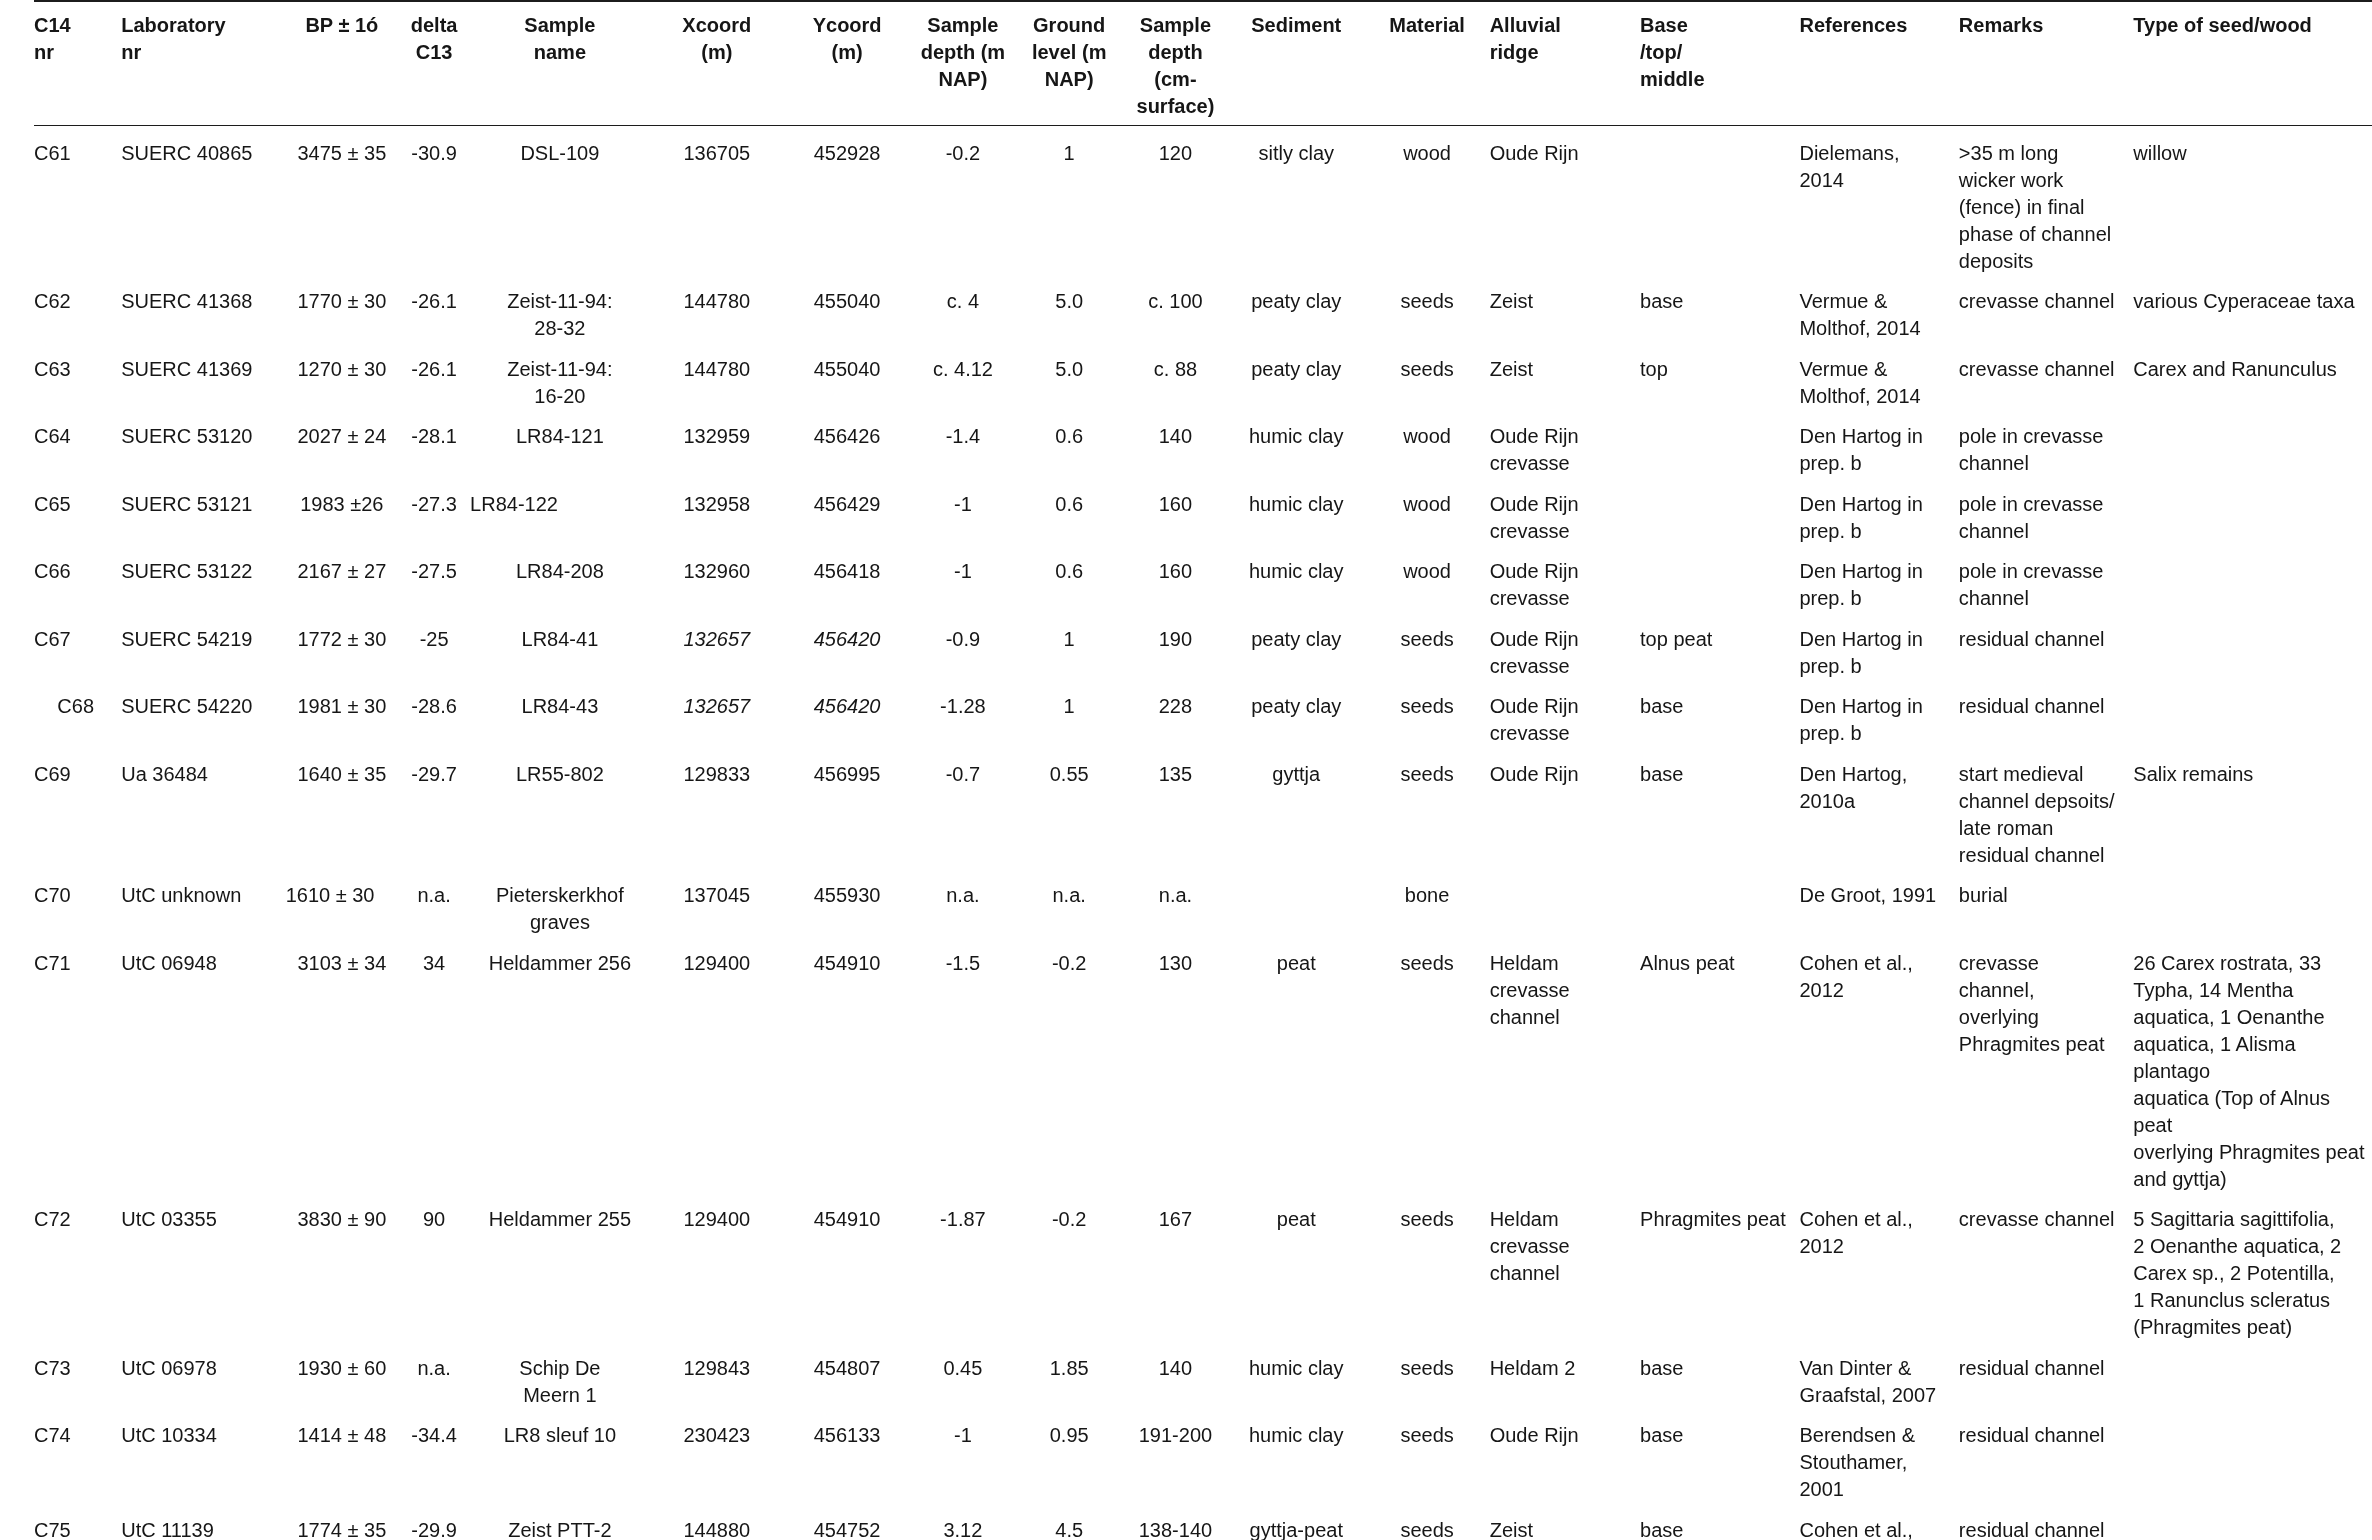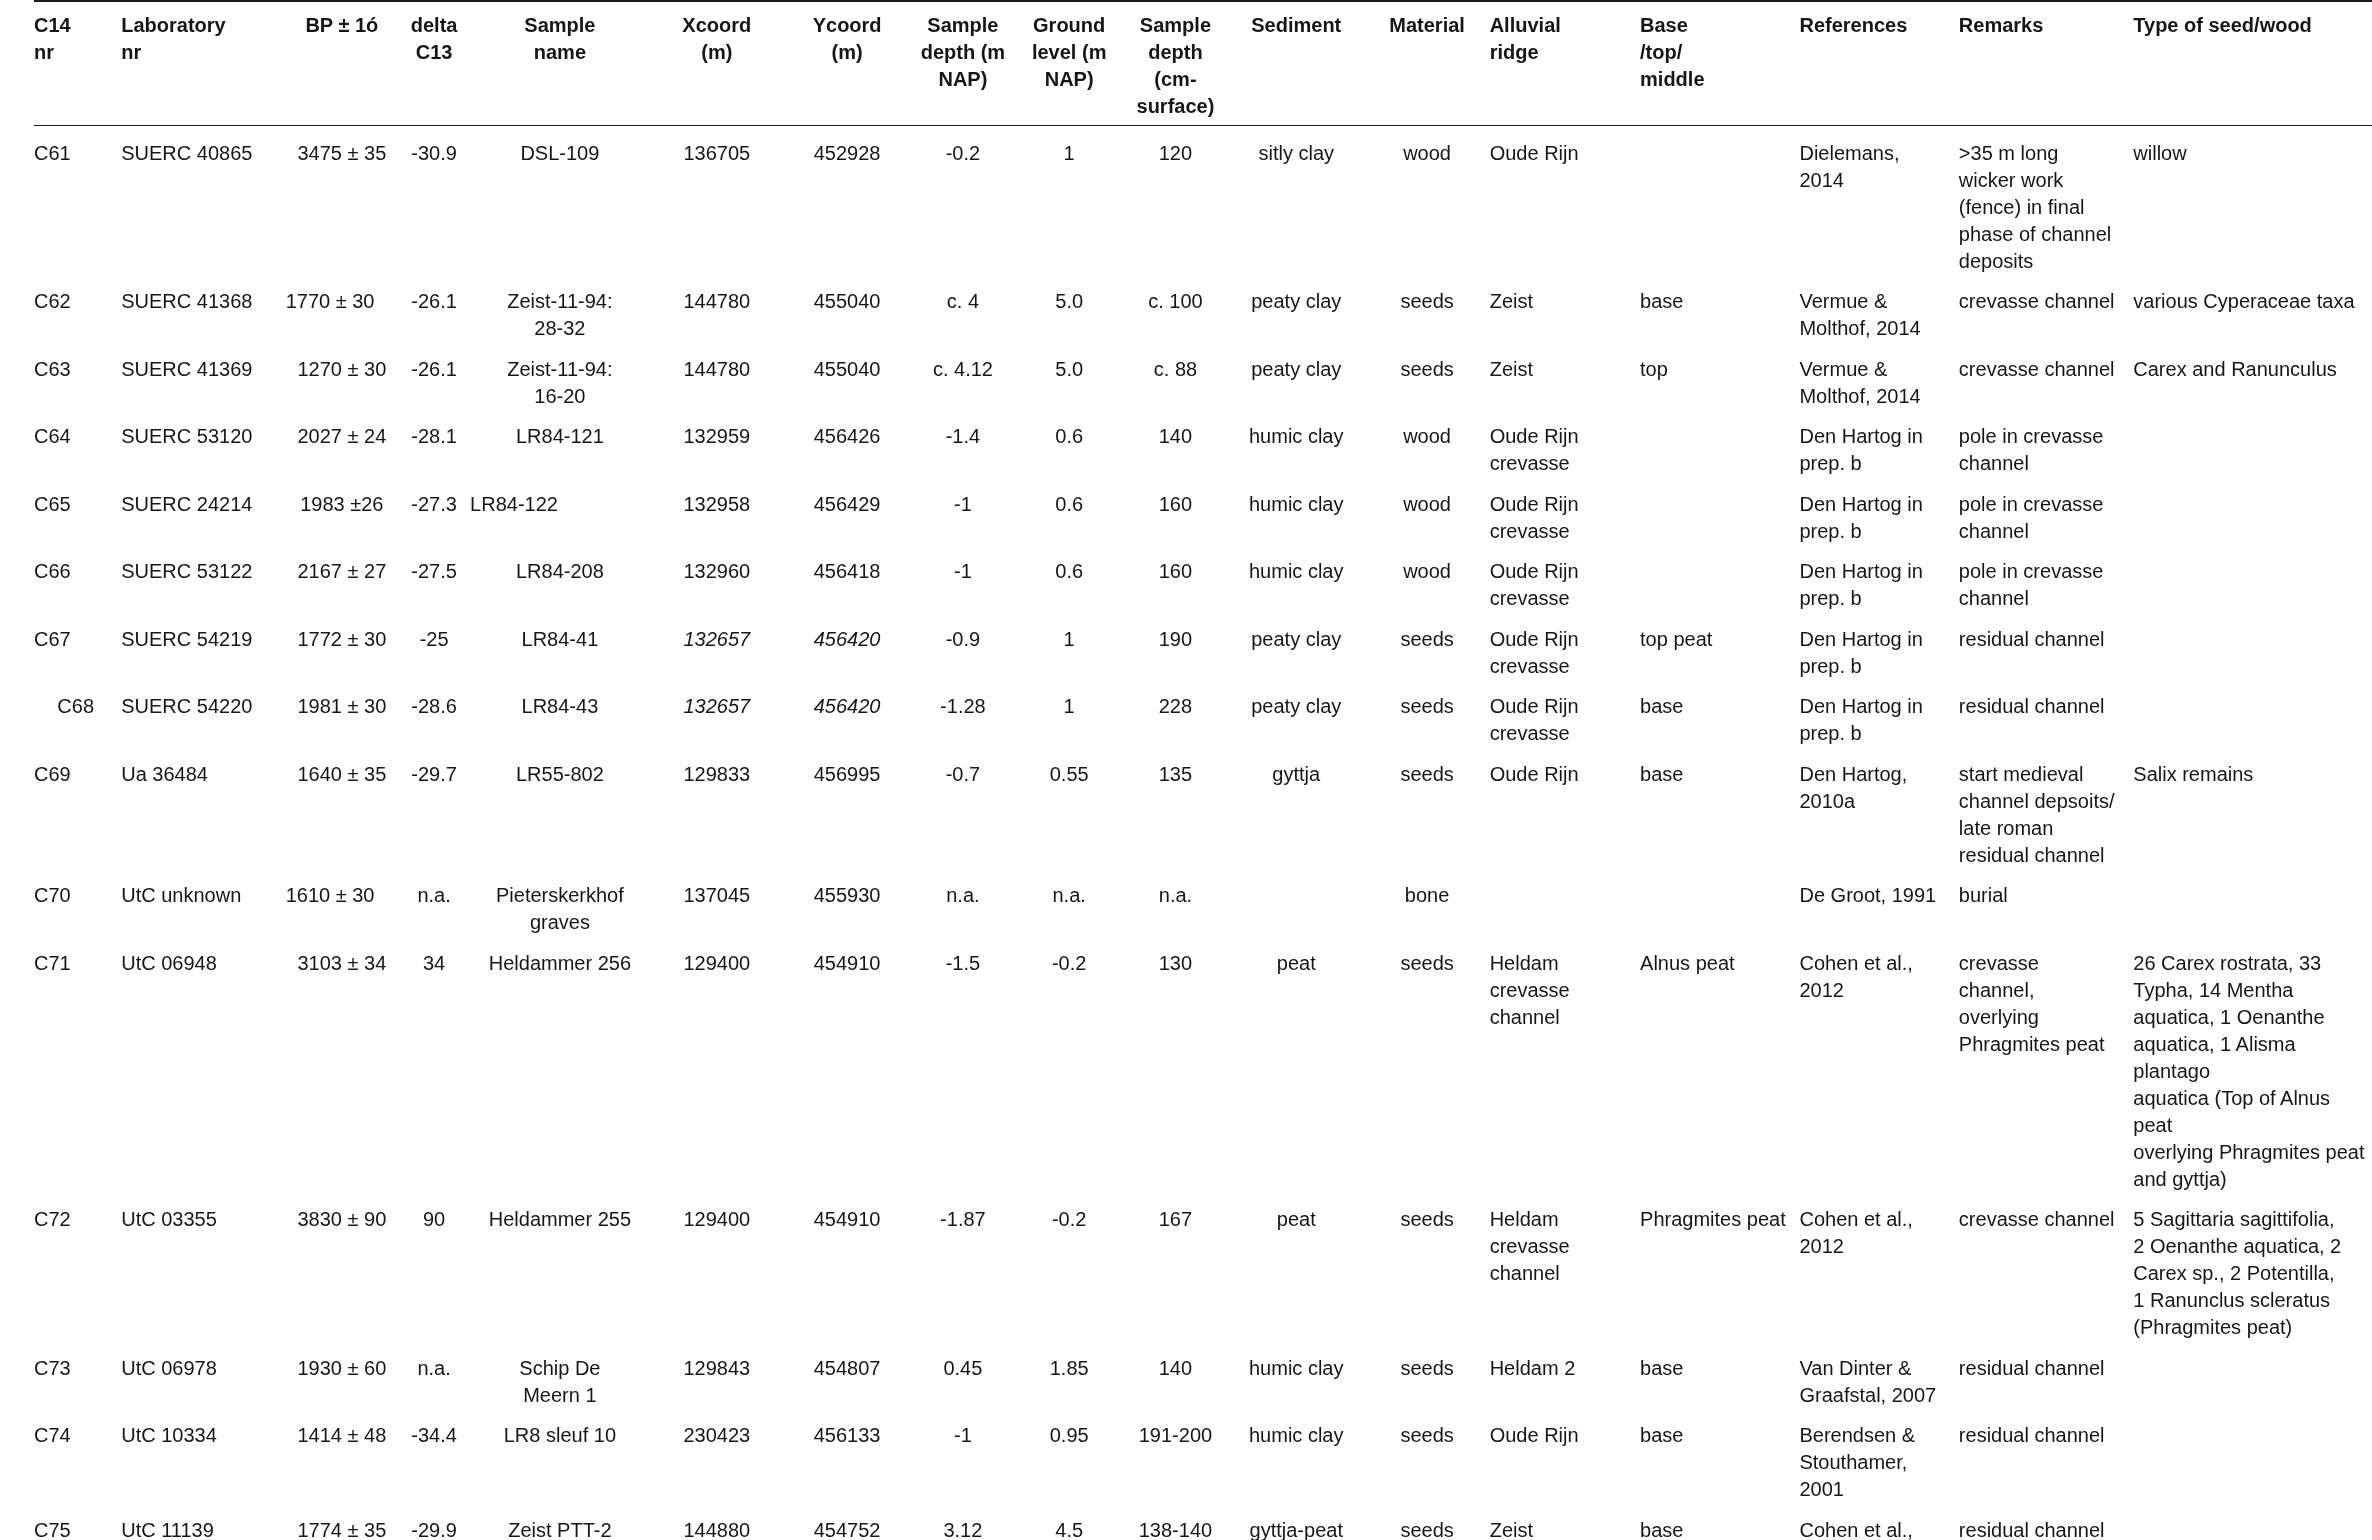--- a/index.html
+++ b/index.html
@@ -96,21 +96,21 @@
           <td style="text-align: left;">&gt;35 m long
 wicker work
 (fence) in final
 phase of channel
 deposits</td>
           <td style="text-align: left;">willow</td>
         </tr>
         <tr>
           <td style="text-align: left;">C62</td>
           <td style="text-align: left;">SUERC 41368</td>
-          <td style="">1770 ± 30</td>
+          <td style="text-align: center;">1770 ± 30</td>
           <td style="text-align: center;">-26.1</td>
           <td style="text-align: center;">Zeist-11-94:
 28-32</td>
           <td style="text-align: center;">144780</td>
           <td style="text-align: center;">455040</td>
           <td style="text-align: center;">c. 4</td>
           <td style="text-align: center;">5.0</td>
           <td style="text-align: center;">c. 100</td>
           <td style="text-align: center;">peaty clay</td>
           <td style="text-align: center;">seeds</td>
@@ -159,21 +159,21 @@
 crevasse</td>
           <td style="text-align: left;"></td>
           <td style="text-align: left;">Den Hartog in
 prep. b</td>
           <td style="text-align: left;">pole in crevasse
 channel</td>
           <td style="text-align: left;"></td>
         </tr>
         <tr>
           <td style="text-align: left;">C65</td>
-          <td style="text-align: left;">SUERC 24214</td>
+          <td style="text-align: left;">SUERC 53121</td>
           <td style="text-align: center;">1983 ±26</td>
           <td style="text-align: center;">-27.3</td>
           <td style="text-align: left;">LR84-122</td>
           <td style="text-align: center;">132958</td>
           <td style="text-align: center;">456429</td>
           <td style="text-align: center;">-1</td>
           <td style="text-align: center;">0.6</td>
           <td style="text-align: center;">160</td>
           <td style="text-align: center;">humic clay</td>
           <td style="text-align: center;">wood</td>

